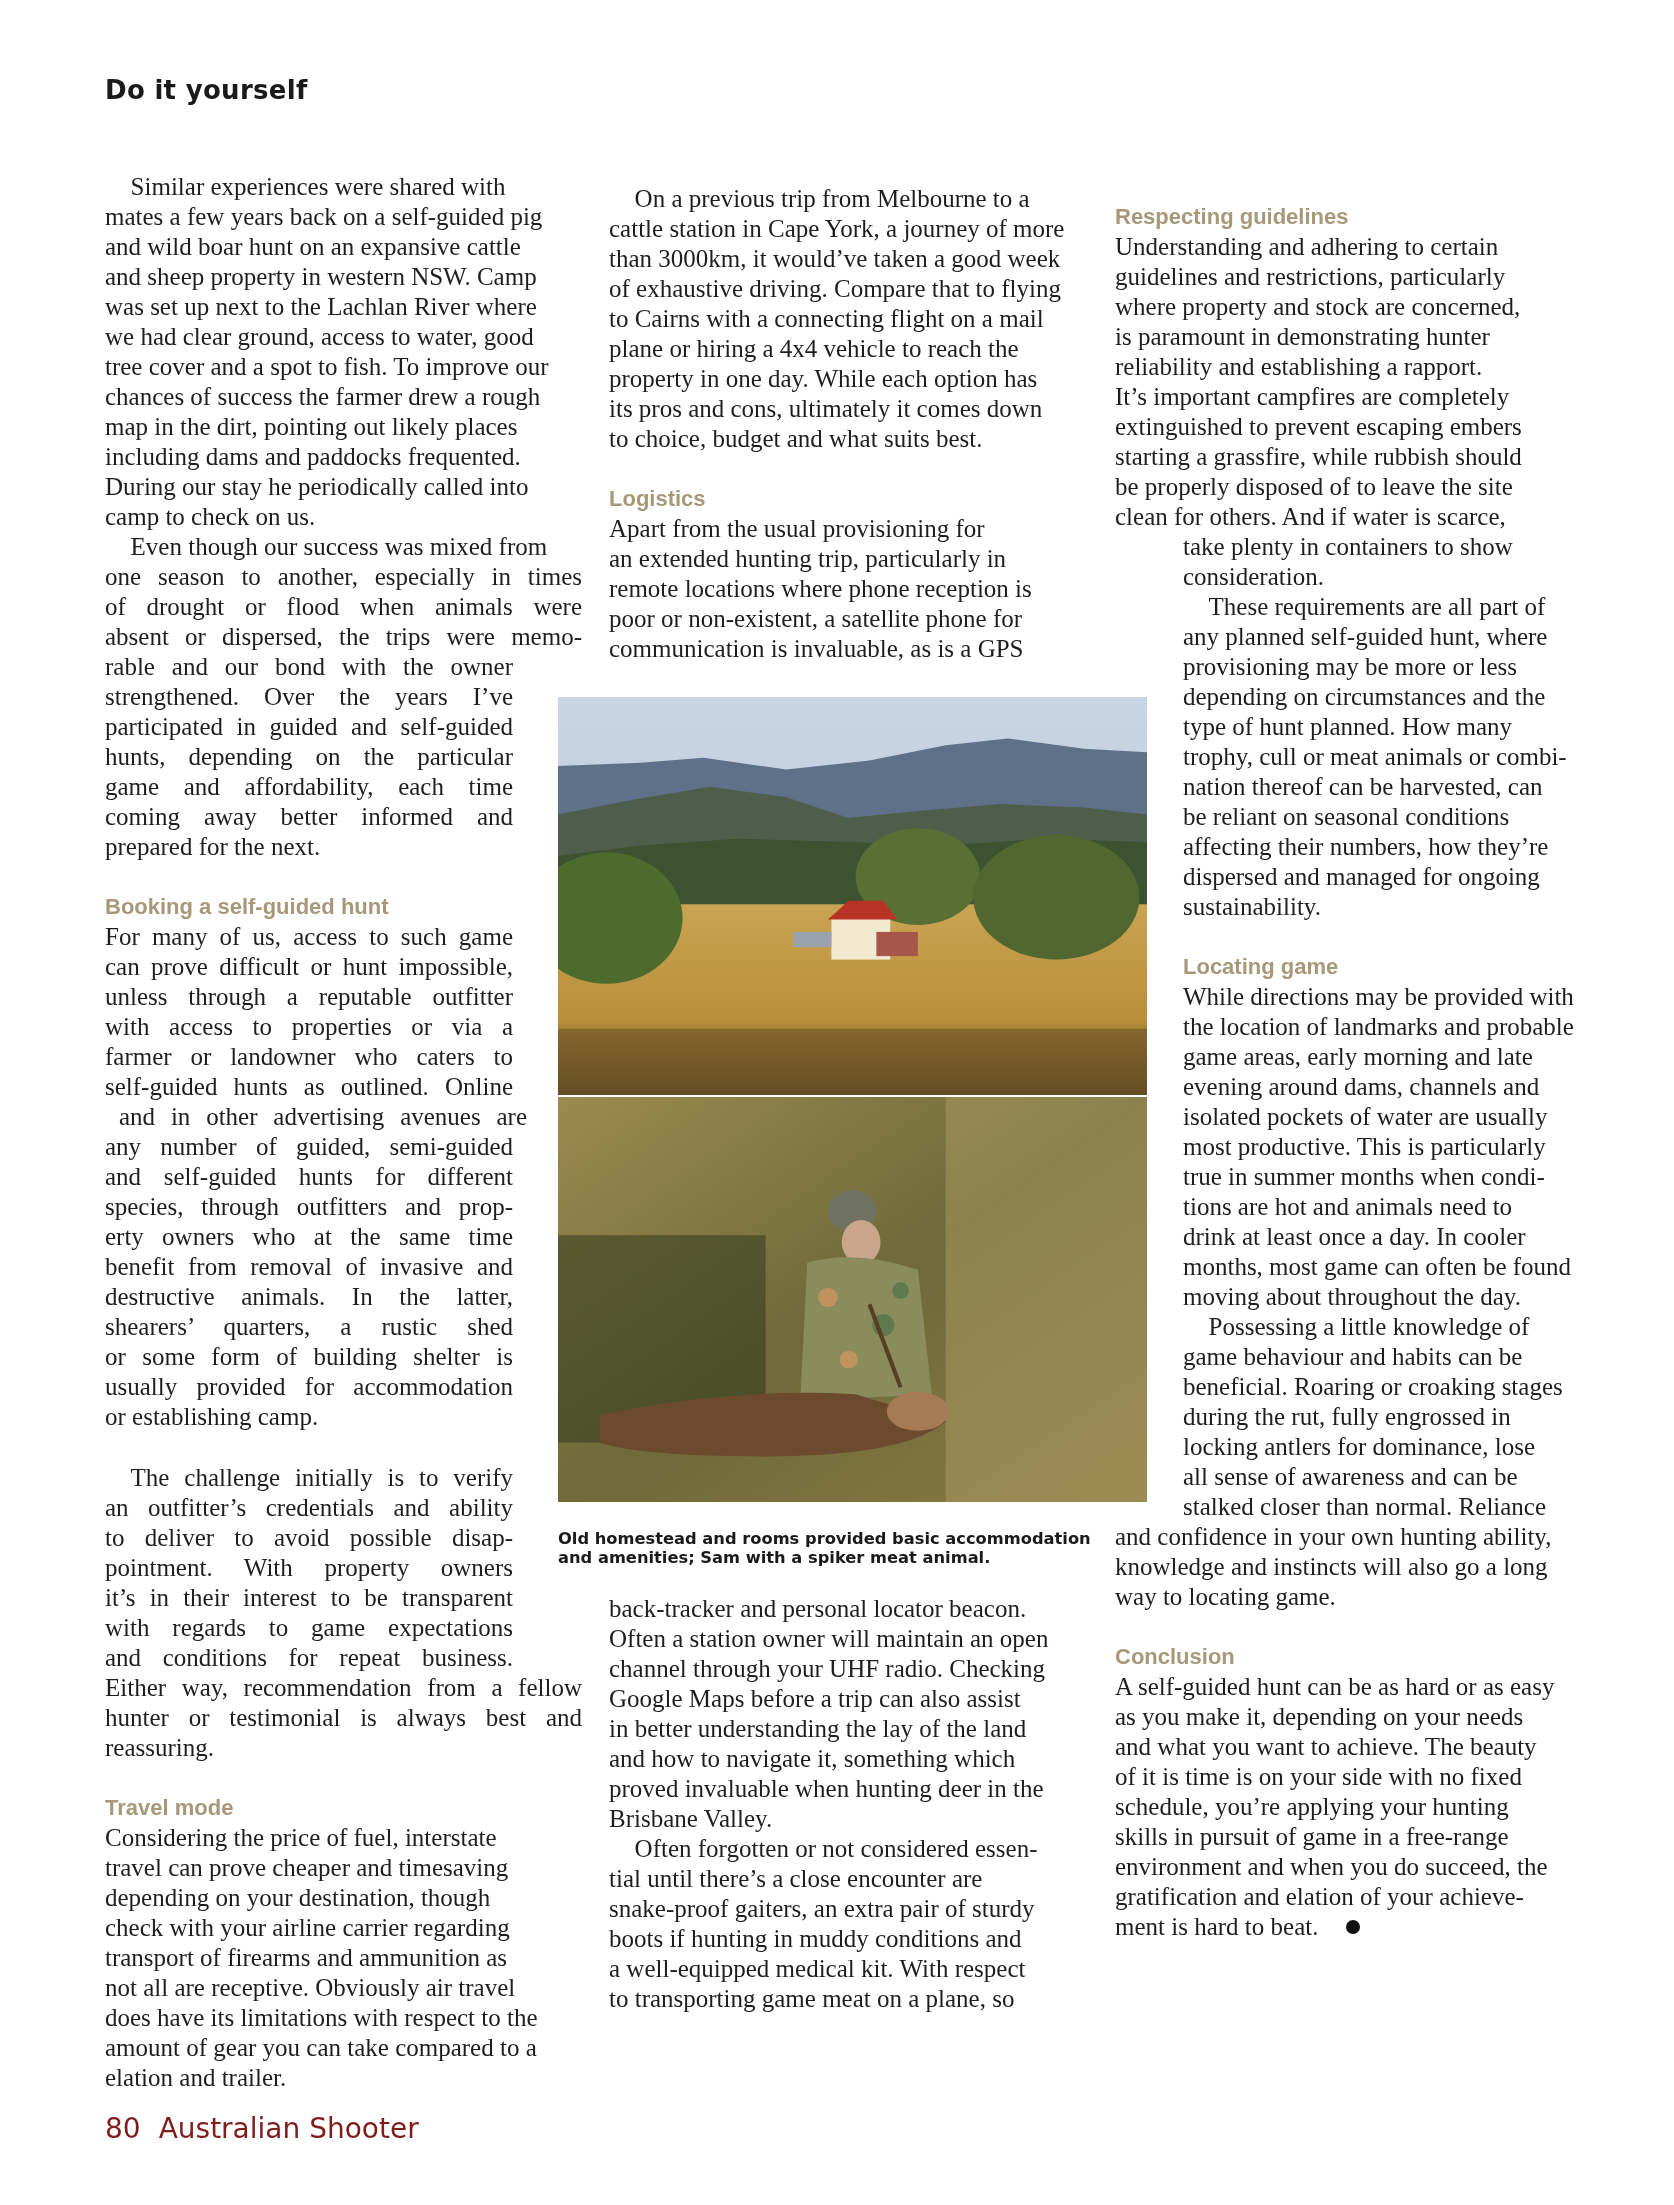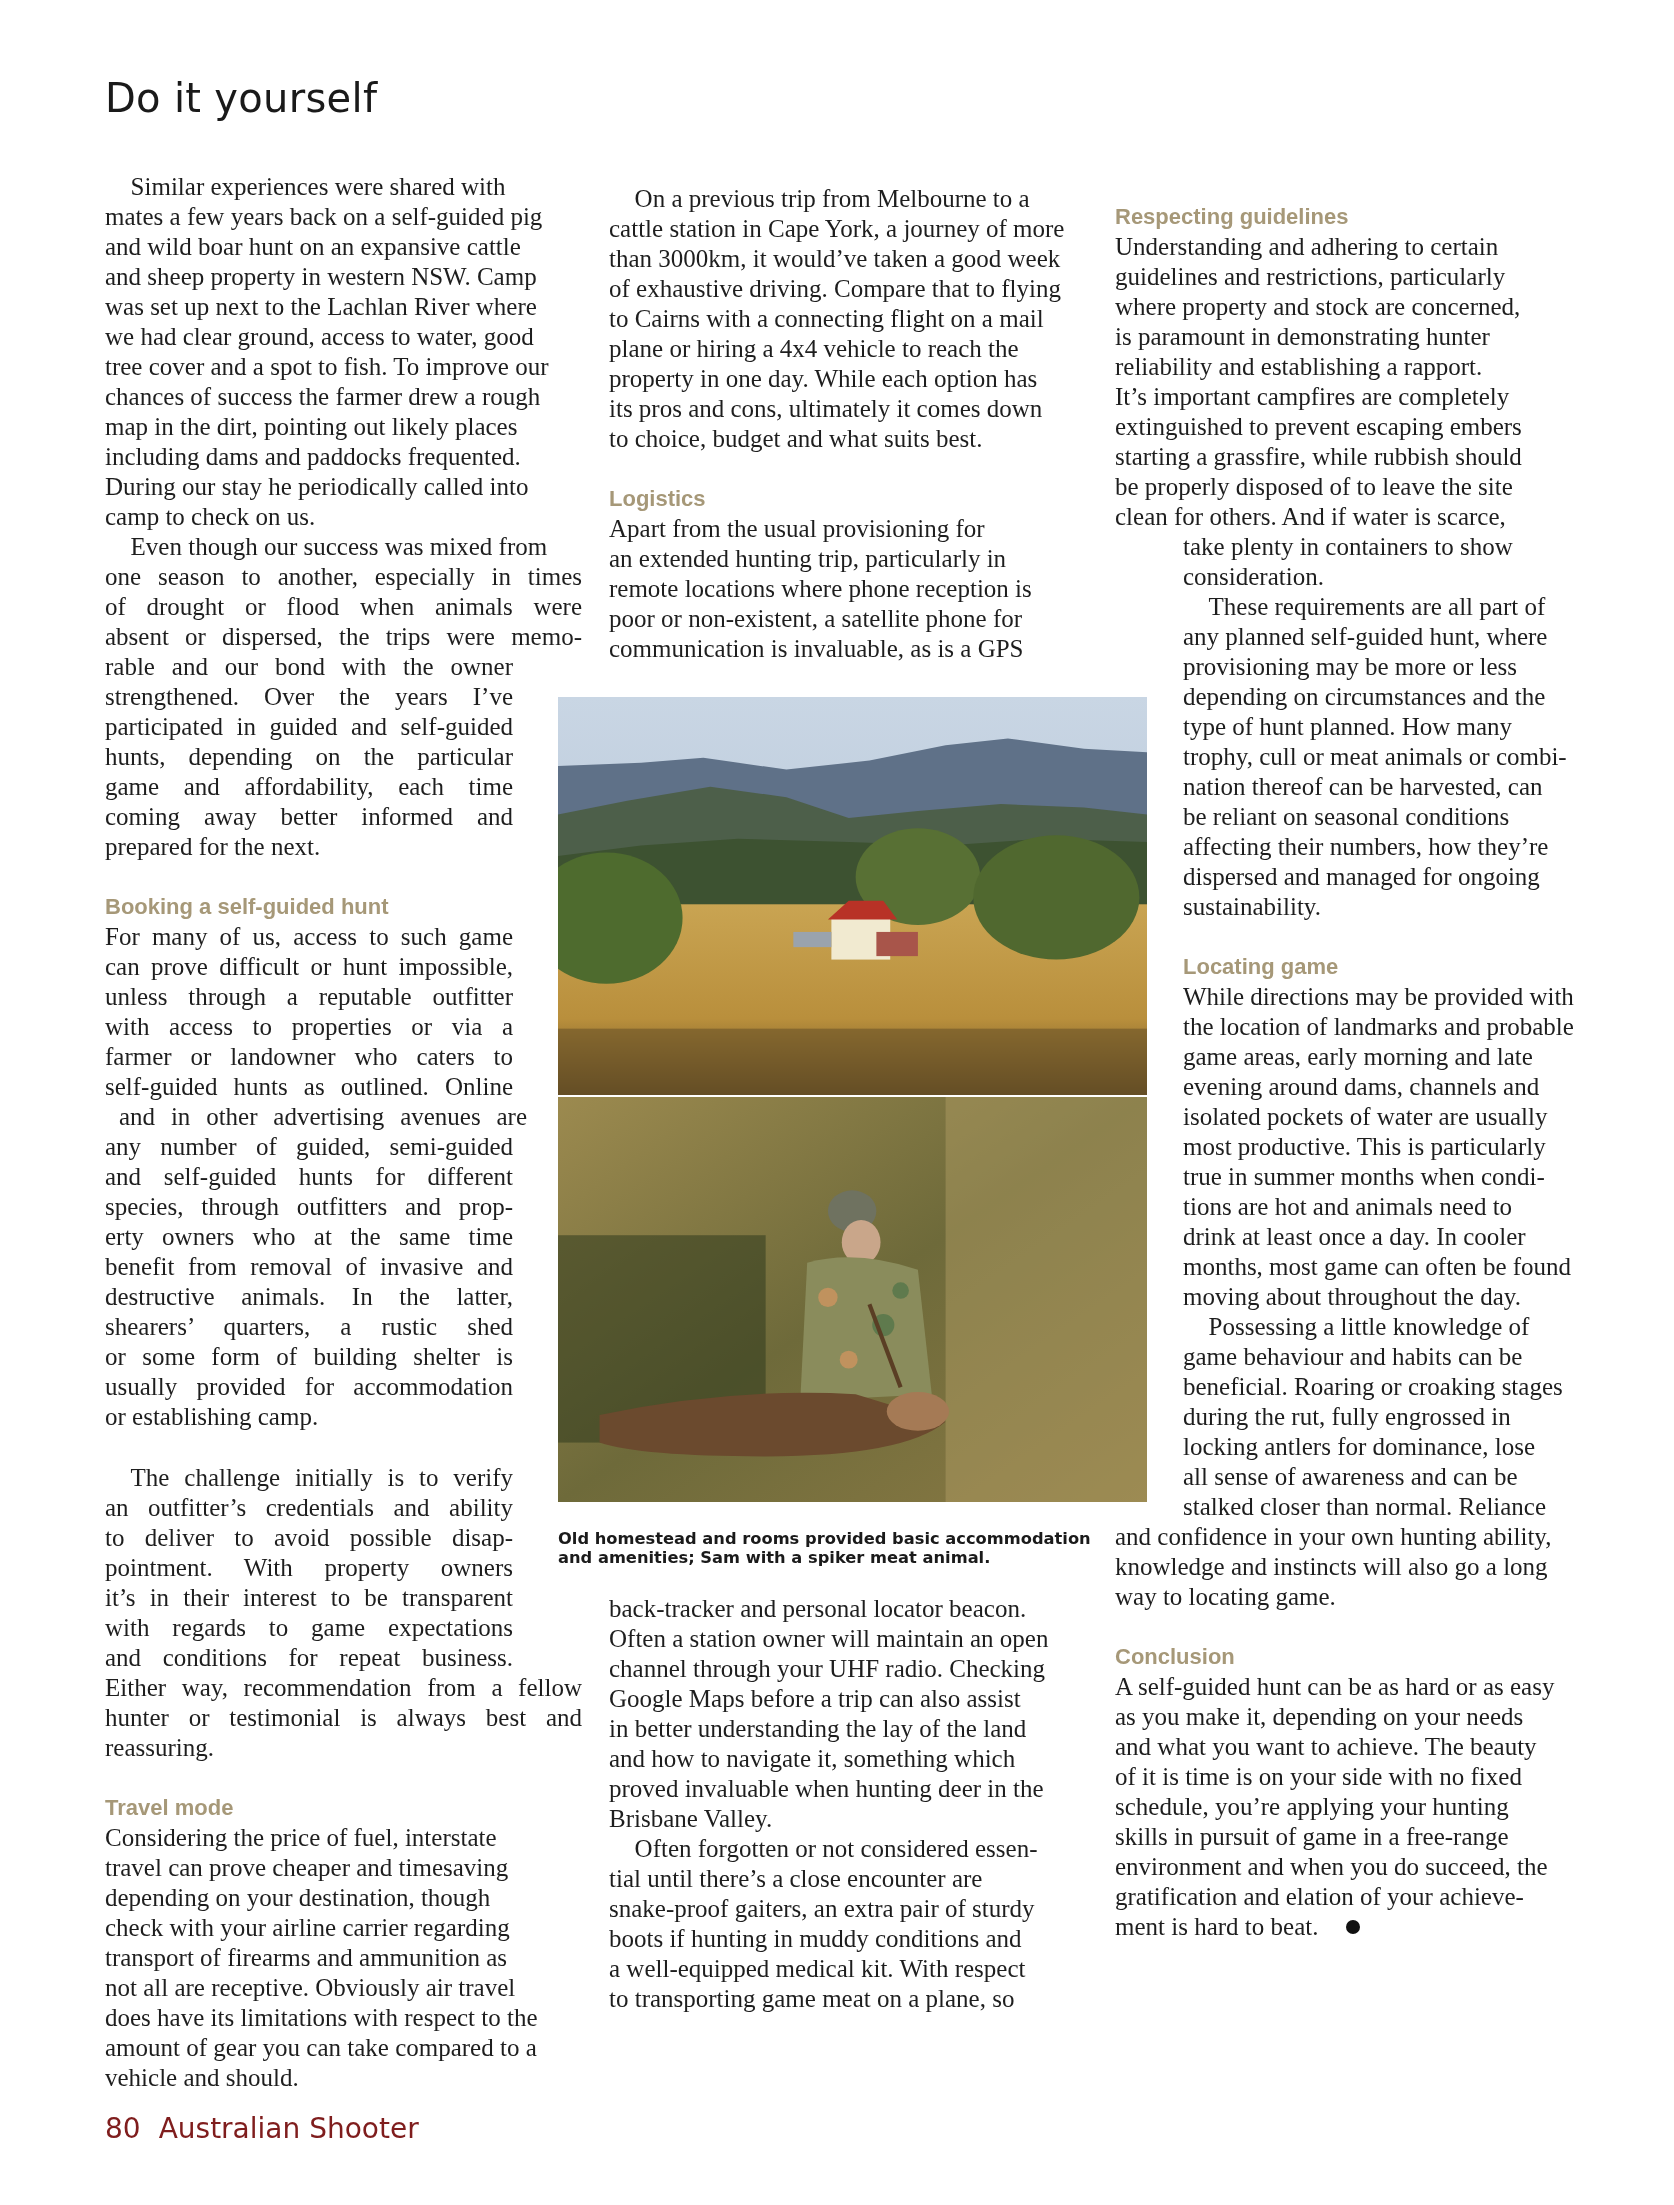--- a/index.html
+++ b/index.html
@@ -1,19 +1,19 @@
 <!DOCTYPE html>
 <html style="font-size:11px"><head>
 <meta charset="utf-8">
 <style>
   html, body { margin: 0; padding: 0; background: #ffffff; }
   body { width: 1675px; height: 2205px; position: relative; overflow: hidden; color: #1e1e1e; }
   .section-label {
     position: absolute; left: 105px; top: 75px;
-    font-family: "DejaVu Sans", sans-serif; font-size: 40px; font-weight: 400; color: #1a1a1a; letter-spacing: 0.3px;
+    font-family: "DejaVu Sans", sans-serif; font-size: 26px; font-weight: 700; color: #1a1a1a; letter-spacing: 0.3px;
   }
   .col {
     position: absolute;
     font-family: "Liberation Serif", serif;
     font-size: 25px; line-height: 30px;
     color: #1e1e1e;
   }
   .col p { margin: 0; }
   .ln { display: block; white-space: nowrap; }
   .j { text-align: justify; text-align-last: justify; white-space: normal; }
@@ -112,21 +112,21 @@
   <span class="head">Travel mode</span>
   <p>
       <span class="ln">Considering the price of fuel, interstate</span>
       <span class="ln">travel can prove cheaper and timesaving</span>
       <span class="ln">depending on your destination, though</span>
       <span class="ln">check with your airline carrier regarding</span>
       <span class="ln">transport of firearms and ammunition as</span>
       <span class="ln">not all are receptive. Obviously air travel</span>
       <span class="ln">does have its limitations with respect to the</span>
       <span class="ln">amount of gear you can take compared to a</span>
-      <span class="ln">vehicle and should.</span>
+      <span class="ln">elation and trailer.</span>
     </p>
 </div>
 
 <div class="col" id="col2a" style="left:609px; top:184px; width:484px;">
   <p>
       <span class="ln ind">On a previous trip from Melbourne to a</span>
       <span class="ln">cattle station in Cape York, a journey of more</span>
       <span class="ln">than 3000km, it would’ve taken a good week</span>
       <span class="ln">of exhaustive driving. Compare that to flying</span>
       <span class="ln">to Cairns with a connecting flight on a mail</span>

